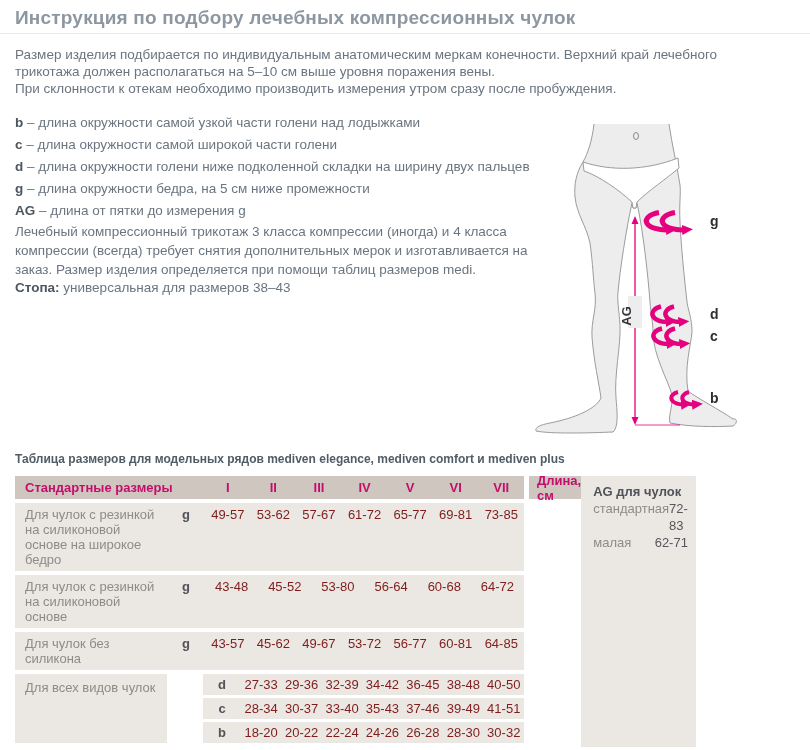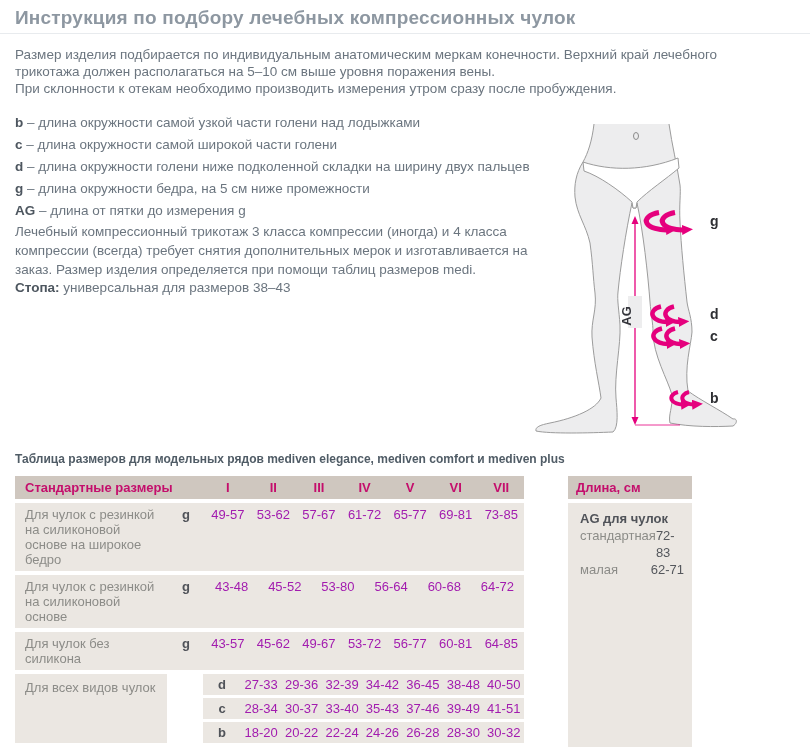--- a/index.html
+++ b/index.html
@@ -21,35 +21,35 @@
   .note{margin-top:17px;width:545px;line-height:19px;}
   .footline{margin-top:14px;line-height:17px;}
   .foot-label{font-weight:bold;color:#4d565f;}
 
   .diagram{position:absolute;left:520px;top:105px;width:290px;height:350px;}
 
   .table-section{position:absolute;left:15px;top:452px;width:781px;font-size:13px;}
   .tbl-heading{margin:0 0 10px 0;font-size:12px;font-weight:bold;color:#505c66;}
   .size-table{display:flex;}
   .main-col{width:509px;margin-right:5px;}
-  .right-col{width:124px;display:flex;flex-direction:column;margin-left:39px;}
+  .right-col{width:148px;display:flex;flex-direction:row;}
 
   .h-row{display:flex;align-items:center;height:23px;background:#cfc7bf;margin-bottom:4px;
          color:#c40e6c;font-weight:bold;}
   .h-label{width:190px;padding-left:10px;box-sizing:border-box;}
   .h-sizes{flex:1;display:flex;}
   .h-sizes span{flex:1;text-align:center;}
   .r-header{height:23px;background:#cfc7bf;margin-bottom:4px;display:flex;align-items:center;
             padding-left:8px;box-sizing:border-box;color:#c40e6c;font-weight:bold;}
 
   .t-row{display:flex;background:#ebe7e2;margin-bottom:4px;padding:4px 0;}
   .t-label{width:152px;padding:0 6px 0 10px;box-sizing:border-box;color:#8c8c88;line-height:15px;}
   .t-measure{width:38px;text-align:center;font-weight:bold;color:#505359;line-height:15px;}
   .t-values{flex:1;display:flex;}
-  .t-values span{flex:1;text-align:center;color:#a21caf;line-height:15px;}
+  .t-values span{flex:1;text-align:center;color:#7f1d1d;line-height:15px;}
 
   .t-group{display:flex;margin-bottom:4px;gap:36px;}
   .t-group-label{width:152px;background:#ebe7e2;padding:6px 6px 0 10px;box-sizing:border-box;
                  color:#8c8c88;line-height:15px;}
   .t-subrows{flex:1;display:flex;flex-direction:column;}
   .t-subrow{display:flex;align-items:center;background:#ebe7e2;height:21px;margin-bottom:3px;}
   .t-subrow:last-child{margin-bottom:0;}
 
   .r-cell{flex:1;background:#ebe7e2;padding:8px 8px 0 12px;box-sizing:border-box;}
   .r-title{font-weight:bold;color:#505359;line-height:16px;}

